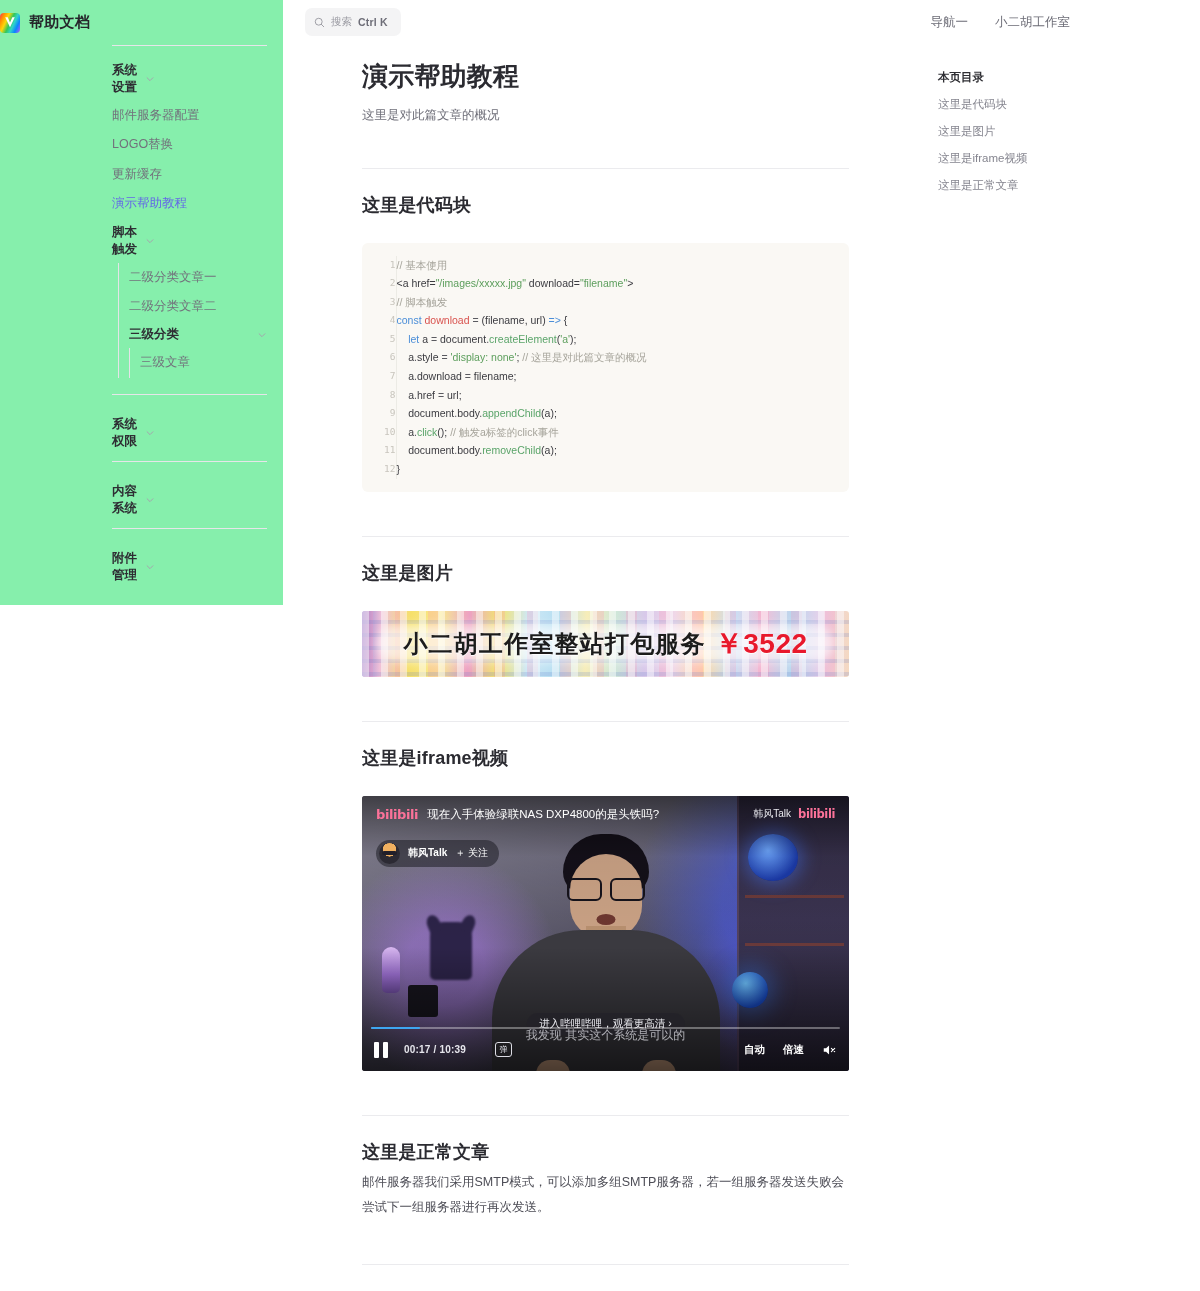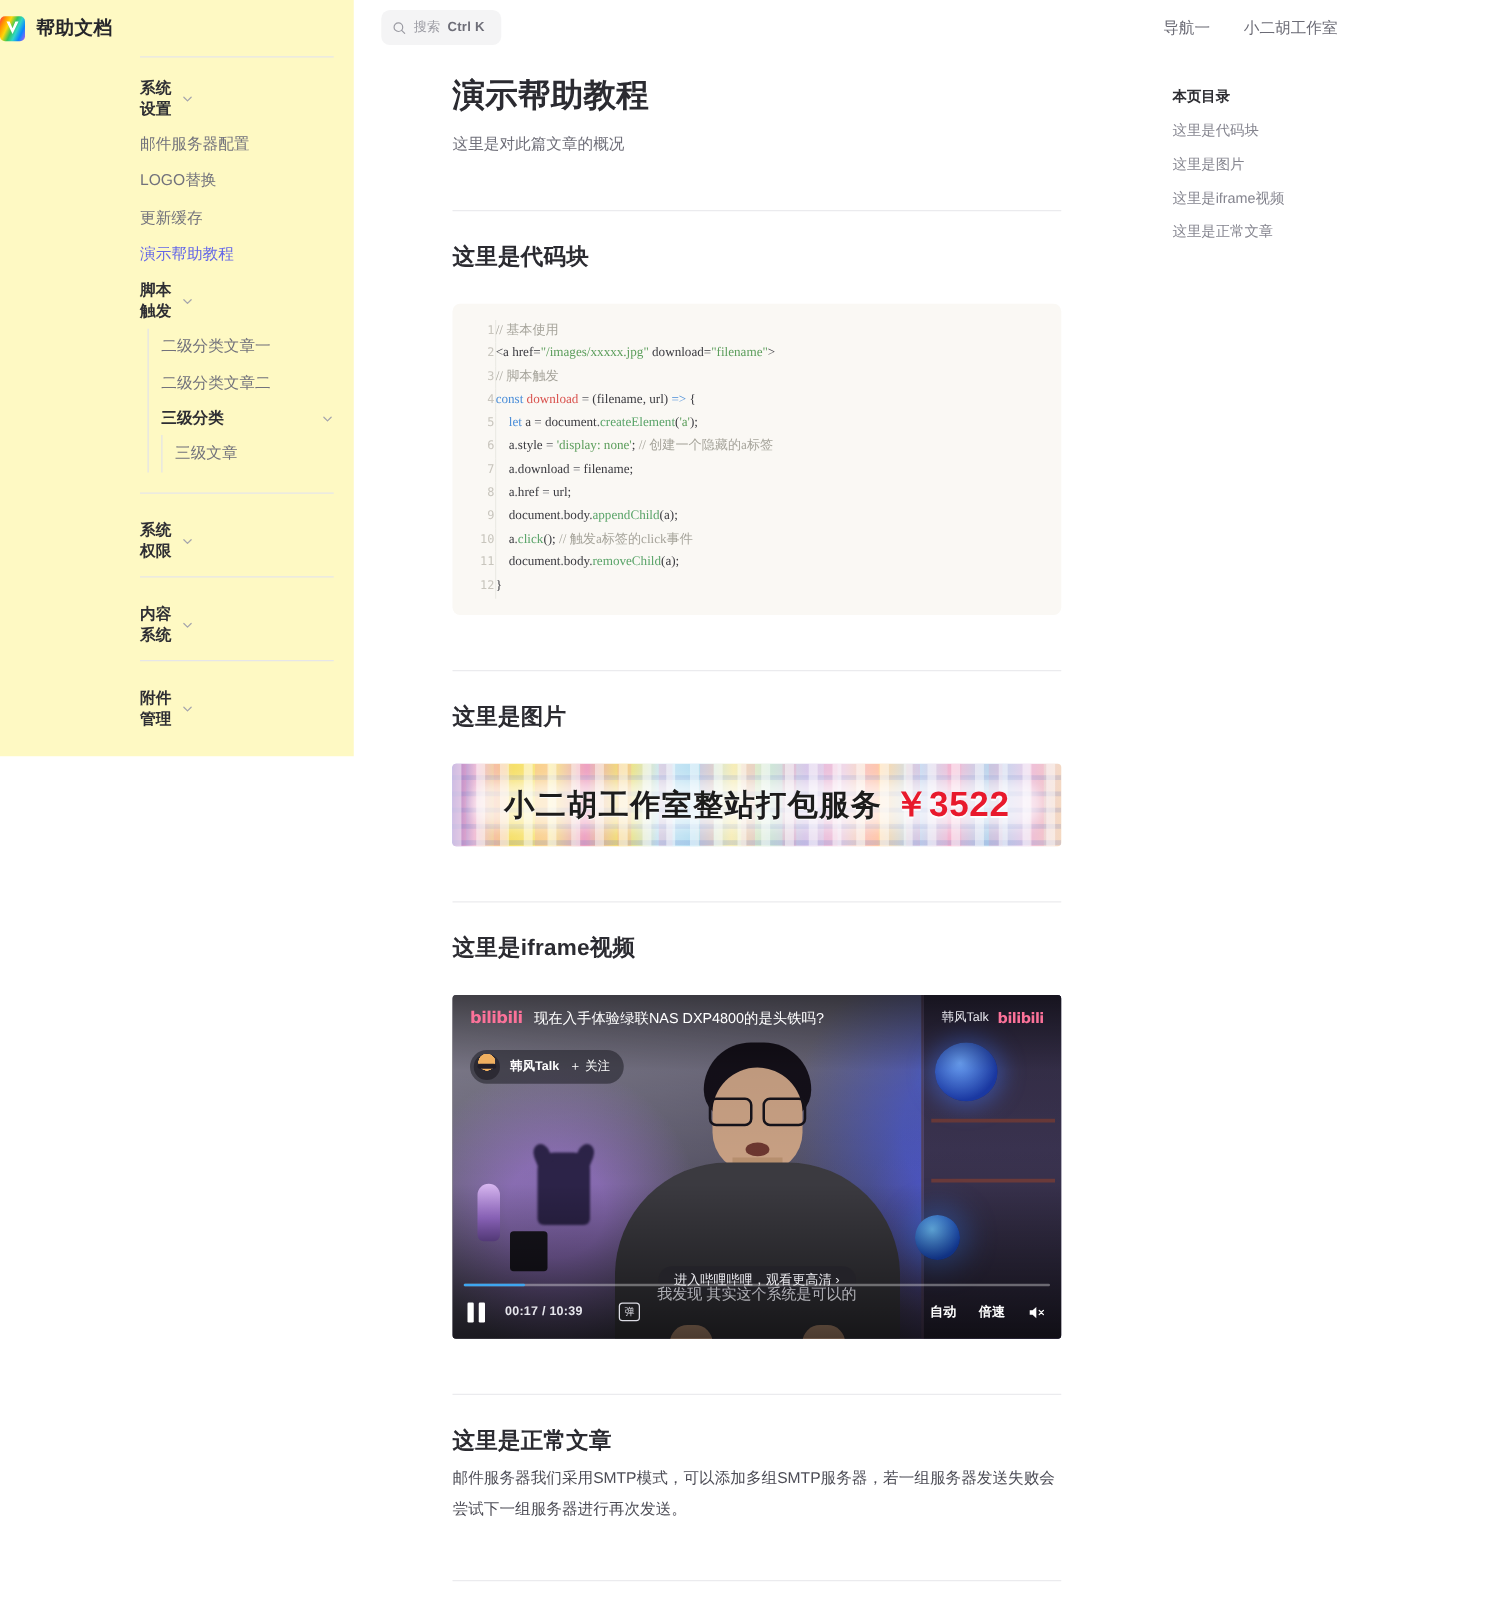--- a/index.html
+++ b/index.html
@@ -9,21 +9,21 @@
     background: #ffffff;
     font-family: "Liberation Sans", "DejaVu Sans", sans-serif;
     -webkit-font-smoothing: antialiased;
   }
   .page { position: relative; width: 1200px; height: 1291px; overflow: hidden; }
 
   
   .sidebar {
     position: absolute; left: 0; top: 0;
     width: 283px; height: 605px;
-    background: #fef9c3;
+    background: #86efac;
     padding: 0 0 0 0;
   }
   .brand {
     display: flex; align-items: center; gap: 9px;
     padding: 12px 0 12px 112px;
     margin-left: -112px;
     padding-left: 112px;
     height: 45px;
   }
   .brand-logo {
@@ -125,21 +125,21 @@
   table.code { border-collapse: collapse; width: 100%; font-size: 10.5px; }
   table.code td { padding: 0; vertical-align: top; }
   td.ln {
     width: 34px; text-align: right; padding-right: 12px;
     color: #c8c5bd; font-family: "DejaVu Sans Mono","Liberation Mono",monospace;
     font-size: 9.5px; line-height: 18.6px; user-select: none;
     border-right: 1px solid #ecebe5;
   }
   td.cd {
     padding-left: 17px;
-    font-family: Liberation Serif, serif;
+    font-family: Liberation Sans, sans-serif;
     font-size: 10.5px; line-height: 18.6px; color: #3b3b40; white-space: pre;
   }
   .t-com { color: #a6a49b; }
   .t-kw  { color: #4b8ed8; }
   .t-fn  { color: #d9534f; }
   .t-str { color: #5c9e5c; }
   .t-mth { color: #5aa469; }
   .t-pun { color: #5a5a60; }
   .t-tag { color: #3b3b40; }
 
@@ -503,21 +503,21 @@
         <tr>
           <td class="ln">4</td>
           <td class="cd"><span class="t-kw">const</span> <span class="t-fn">download</span> <span class="t-pun">=</span> (filename, url) <span class="t-kw">=&gt;</span> {</td>
         </tr>
         <tr>
           <td class="ln">5</td>
           <td class="cd">    <span class="t-kw">let</span> a <span class="t-pun">=</span> document<span class="t-pun">.</span><span class="t-mth">createElement</span>(<span class="t-str">'a'</span>);</td>
         </tr>
         <tr>
           <td class="ln">6</td>
-          <td class="cd">    a<span class="t-pun">.</span>style <span class="t-pun">=</span> <span class="t-str">'display: none'</span>; <span class="t-com">// 创建一个隐藏的a标签</span></td>
+          <td class="cd">    a<span class="t-pun">.</span>style <span class="t-pun">=</span> <span class="t-str">'display: none'</span>; <span class="t-com">// 这里是对此篇文章的概况</span></td>
         </tr>
         <tr>
           <td class="ln">7</td>
           <td class="cd">    a<span class="t-pun">.</span>download <span class="t-pun">=</span> filename;</td>
         </tr>
         <tr>
           <td class="ln">8</td>
           <td class="cd">    a<span class="t-pun">.</span>href <span class="t-pun">=</span> url;</td>
         </tr>
         <tr>

